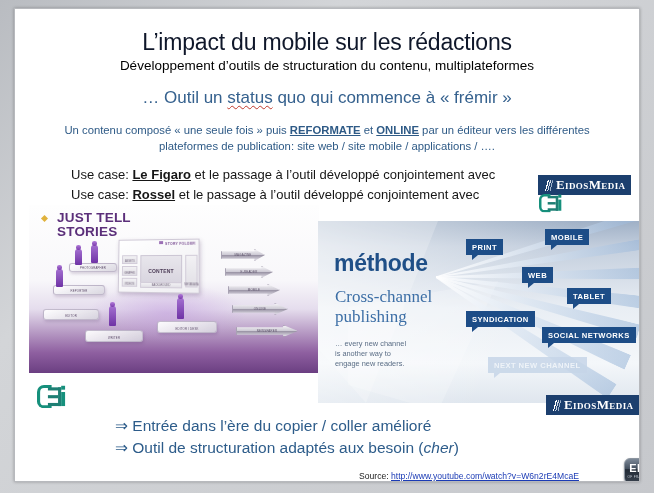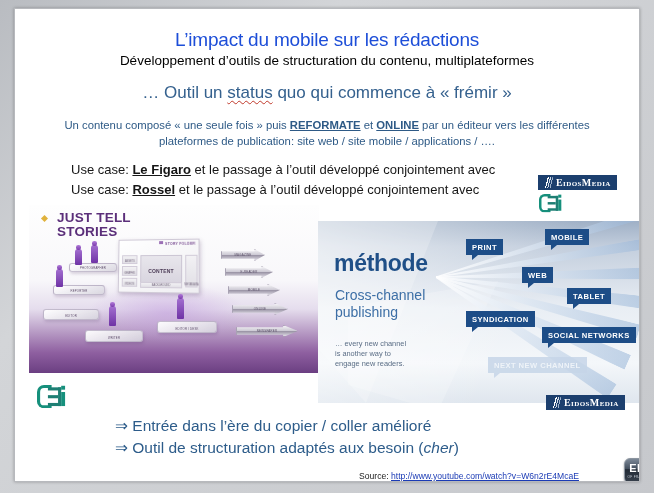--- a/index.html
+++ b/index.html
@@ -20,22 +20,22 @@
     width: 626px; height: 474px;
     background: #ffffff;
     border: 1px solid #b7b9bd;
     box-shadow: 0 0 3px rgba(0,0,0,.28);
     overflow: hidden;
   }
 
   
   .title {
     text-align: center;
-    font-size: 19px;
-    color: #1d4ed8;
+    font-size: 23px;
+    color: #0f172a;
     letter-spacing: -.2px;
     margin-top: 20px;
     font-weight: 400;
   }
   .subtitle {
     text-align: center;
     font-size: 13.5px;
     color: #000000;
     margin-top: 2px;
   }
@@ -80,21 +80,21 @@
   }
   .eidos .em-mark {
     width: 11px; height: 11px;
     background:
       linear-gradient(105deg, transparent 42%, #ffffff 42%, #ffffff 50%, transparent 50%),
       linear-gradient(105deg, transparent 58%, #cfd9e6 58%, #cfd9e6 66%, transparent 66%),
       linear-gradient(105deg, transparent 74%, #9fb3cc 74%, #9fb3cc 82%, transparent 82%);
     border-radius: 1px;
   }
   .eidos .em-txt {
-    color: #fff; font-size: 10px; letter-spacing: .4px;
+    color: #fff; font-size: 13px; letter-spacing: .4px;
     font-variant: small-caps; font-weight: 600;
     font-family: "Liberation Serif", serif;
   }
   .eidos-abs { position: absolute; }
 
   
   .cei { position: absolute; width: 38px; height: 30px; }
   .cei .c, .cei .e, .cei .i { position: absolute; }
   .cei .c {
     left: 0; top: 0; width: 19px; height: 30px;
@@ -214,21 +214,21 @@
   .m-facet {
     position:absolute; background: rgba(255,255,255,.22);
   }
   .m-title {
     position: absolute; left: 16px; top: 29px;
     font-size: 23px; color: #1f4f87; font-weight: bold;
     letter-spacing: -.3px;
   }
   .m-sub {
     position: absolute; left: 17px; top: 66px;
-    font-size: 14px; color: #3d6fa6; line-height: 1.18;
+    font-size: 17px; color: #3d6fa6; line-height: 1.18; font-family: Liberation Serif, serif;
   }
   .m-note {
     position: absolute; left: 17px; top: 118px;
     font-size: 7.4px; color: #5a6d85; line-height: 1.38;
   }
   .m-fan {
     position:absolute; left: 118px; top: 20px; width: 215px; height: 145px;
   }
   .m-fan i {
     position:absolute; left:0; top:26px; display:block; transform-origin: 0 50%;

